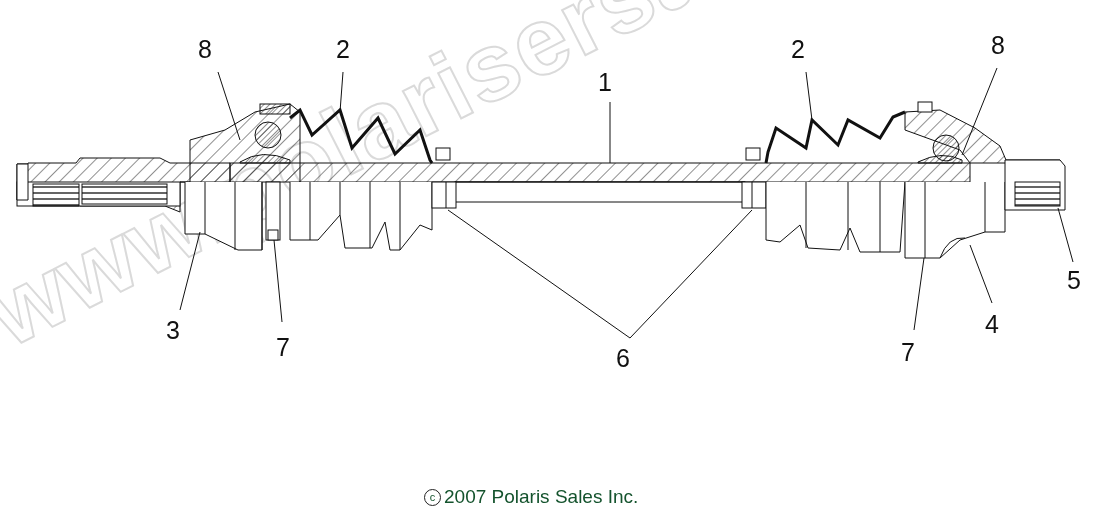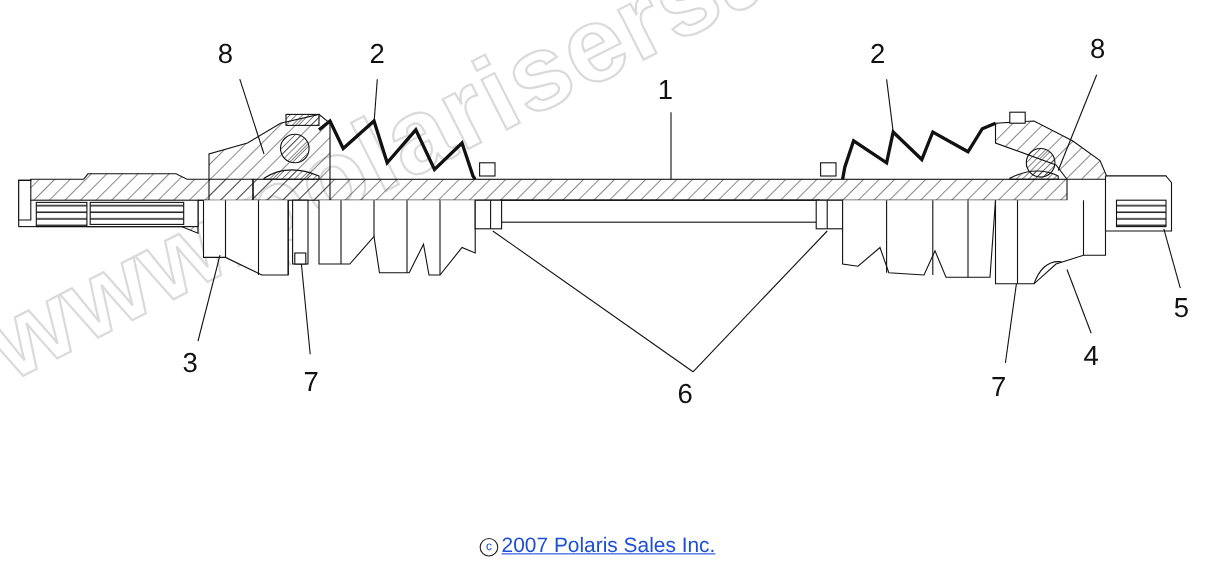--- a/index.html
+++ b/index.html
@@ -1,22 +1,22 @@
 <!DOCTYPE html>
 <html><head>
 <meta charset="utf-8">
 <style>
   html, body { margin:0; padding:0; background:#ffffff; }
   body { width:1105px; height:525px; position:relative; overflow:hidden;
          font-family:"Liberation Sans", sans-serif; }
   #stage { position:absolute; left:0; top:0; width:1105px; height:525px; }
   .callout { position:absolute; font-size:25px; color:#111; line-height:1;
              font-family:"Liberation Sans", sans-serif; }
-  .copyright { position:absolute; left:436px; top:486px; font-size:19px; color:#1d4ed8;
-               font-family:"Liberation Sans", sans-serif; white-space:nowrap;text-decoration:underline; }
+  .copyright { position:absolute; left:424px; top:486px; font-size:19px; color:#14532d;
+               font-family:"Liberation Sans", sans-serif; white-space:nowrap; }
   .copyright .c-mark { display:inline-block; width:15px; height:15px; border:1.3px solid #222;
                         border-radius:50%; font-size:11px; line-height:15px; text-align:center;
                         vertical-align:2px; margin-right:3px; }
   .watermark { position:absolute; left:-30px; top:270px; font-size:96px; font-weight:bold;
                color:#ffffff; -webkit-text-stroke:2px #d4d4d4; white-space:nowrap;
                transform:rotate(-27deg); transform-origin:left top; opacity:0.85;
                font-family:"Liberation Sans", sans-serif; letter-spacing:2px; }
 </style>
 </head>
 <body>

